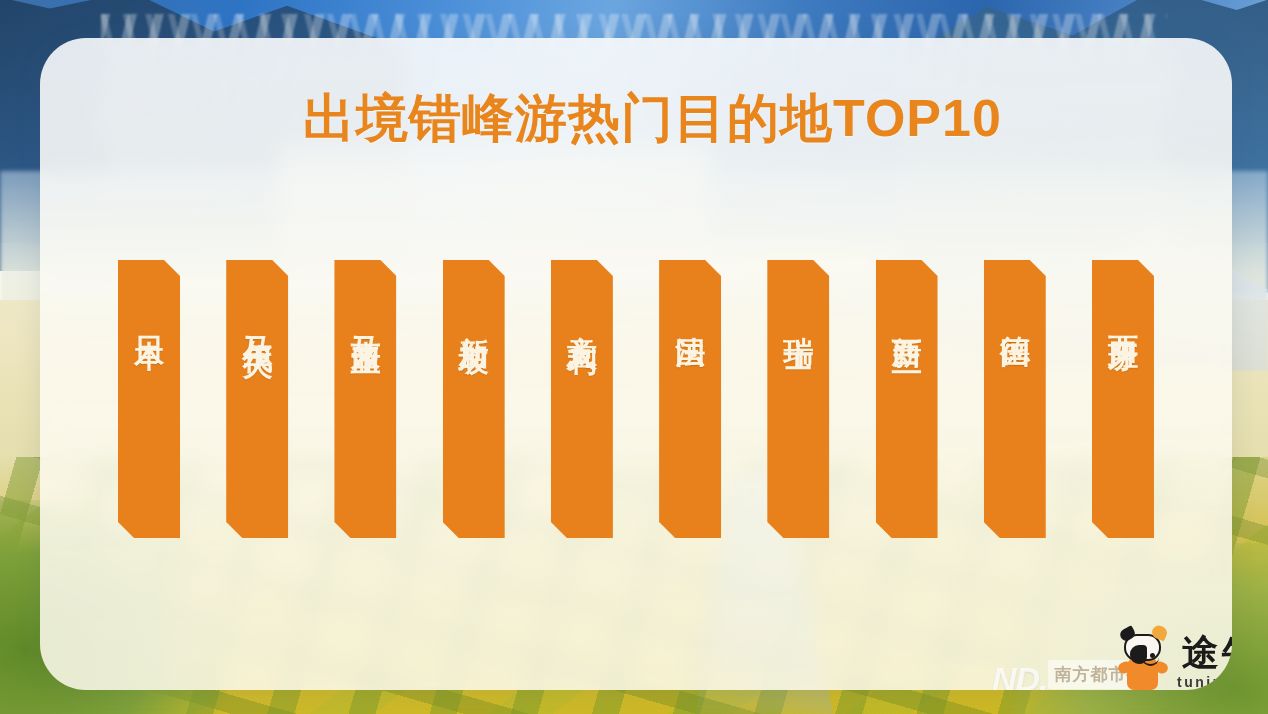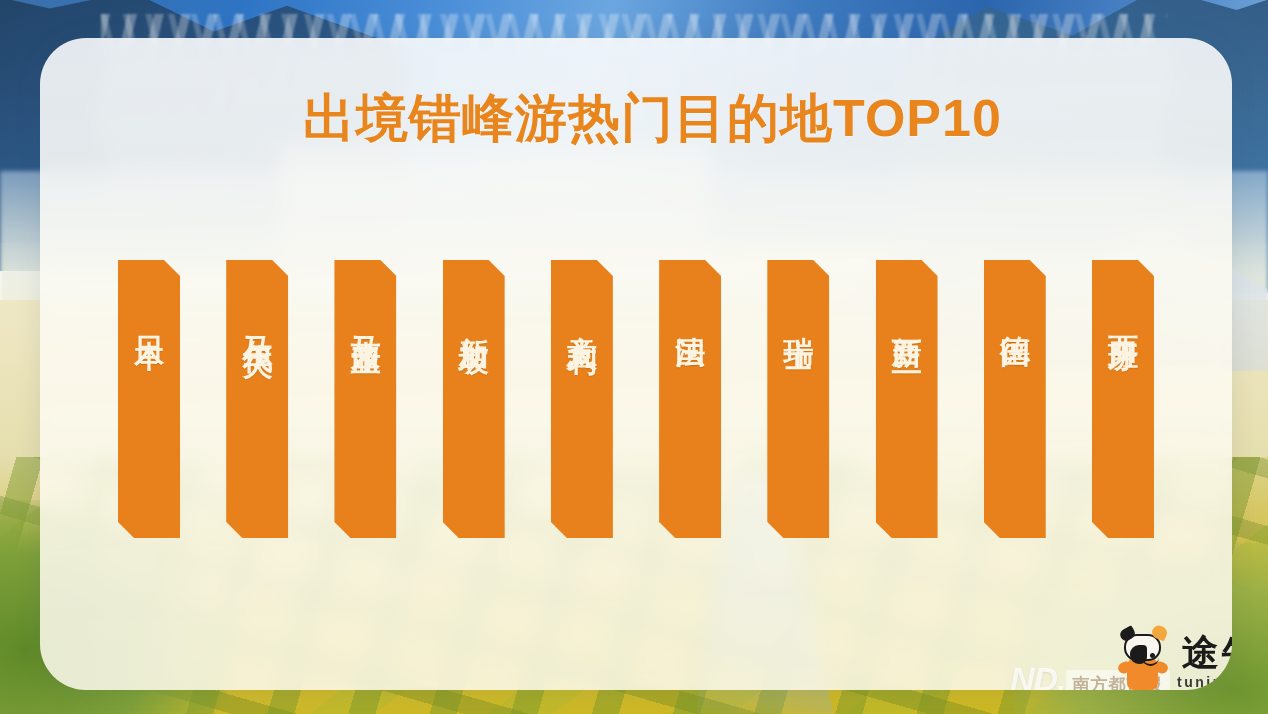--- a/index.html
+++ b/index.html
@@ -124,21 +124,21 @@
   .bar-label {
     writing-mode:vertical-rl; text-orientation:upright;
     font-size:30px; font-weight:bold; line-height:1.28;
     color:#FCF4E2; letter-spacing:4px;
     text-shadow:0 1px 1px rgba(140,80,10,.25);
   }
 
   
   .nd-mark {
     position:absolute; left:952px; top:622px;
-    display:flex; align-items:flex-end; gap:0;margin-left:18px;
+    display:flex; align-items:flex-start; gap:0;
   }
   .nd-text {
     font-size:34px; font-weight:bold; font-style:italic;
     color:rgba(255,255,255,.80); letter-spacing:-1px;
     text-shadow:0 1px 2px rgba(120,120,100,.18);
   }
   .nd-box {
     background:rgba(255,255,255,.55);
     padding:3px 7px; border-radius:2px;
     font-size:17px; font-weight:bold; letter-spacing:1px;

